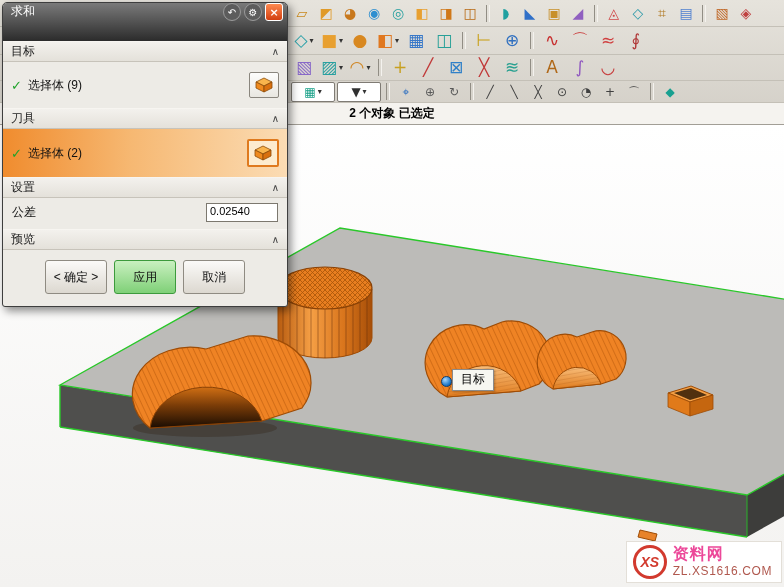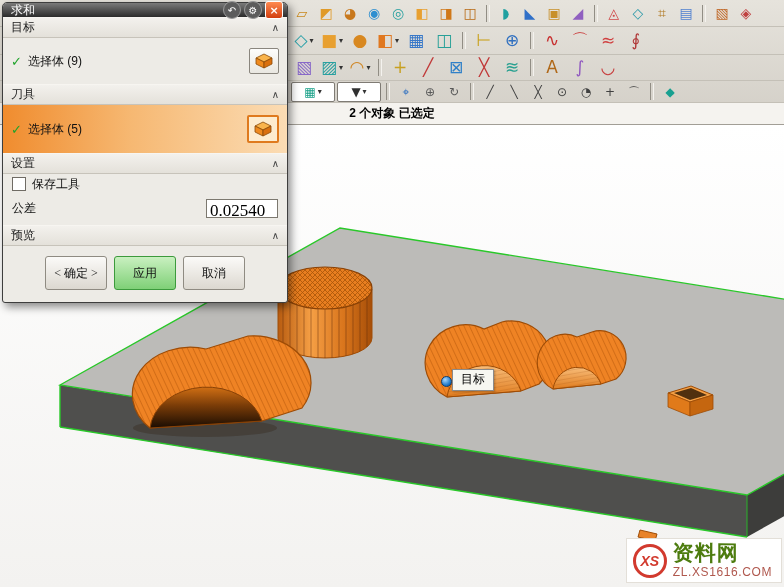--- a/index.html
+++ b/index.html
@@ -29,23 +29,23 @@
     display:flex;align-items:center;justify-content:center;
     font-size:12px;font-weight:bold;color:#000;}
   
   .viewport{position:absolute;top:125px;left:0;width:784px;height:462px;
     background:linear-gradient(#ffffff,#f3f2f0);}
   .scene{display:block;}
   
   .dialog{position:absolute;top:2px;left:2px;width:284px;background:#edebe6;
     border:1px solid #3e3e3e;border-radius:5px 5px 3px 3px;
     box-shadow:3px 4px 9px rgba(0,0,0,.45);z-index:20;}
-  .dlg-title{height:14px;background:linear-gradient(#7a7a7a,#2b2b2b);
-    border-radius:4px 4px 0 0;display:flex;align-items:center;
-    color:#fff;font-size:12px;padding:0 4px 0 8px;}
+  .dlg-title{height:32px;background:linear-gradient(#7a7a7a,#2b2b2b);
+    border-radius:4px 4px 0 0;display:flex;
+    color:#fff;font-size:12px;padding:0 4px 6px 8px;}
   .dlg-title .t-spacer{flex:1;}
   .tbtn{width:16px;height:16px;display:flex;align-items:center;justify-content:center;
     color:#fff;font-size:11px;margin-left:3px;font-family:"DejaVu Sans",sans-serif;}
   .tbtn.round{background:#5c5c5c;border:1px solid #9a9a9a;border-radius:50%;font-size:10px;}
   .tbtn.close{background:linear-gradient(#ff8a50,#d23f10);border:1px solid #fff;
     border-radius:3px;font-weight:bold;font-size:11px;}
   .section-h{display:flex;align-items:center;height:19px;padding:0 8px;
     font-size:12px;color:#222;border-bottom:1px solid #c7c3ba;border-top:1px solid #f7f5f1;
     background:linear-gradient(#f3f1ed,#e4e1da);}
   .section-h .chev{margin-left:auto;color:#444;font-size:10px;font-family:"DejaVu Sans",sans-serif;}
@@ -55,40 +55,40 @@
     font-family:"DejaVu Sans",sans-serif;}
   .sel-lbl{font-size:12px;color:#111;}
   .icon-box{margin-left:auto;width:28px;height:24px;display:flex;align-items:center;
     justify-content:center;background:linear-gradient(#fdfdfc,#e9e7e1);
     border:1px solid #8a867e;border-radius:2px;}
   .icon-box.active{border:2px solid #df7a1e;background:#fdeccf;}
   .cb-row{display:flex;align-items:center;padding:3px 9px;font-size:12px;color:#111;height:14px;}
   .cb{width:12px;height:12px;background:#fff;border:1px solid #6f6b64;margin-right:6px;}
   .tol-row{display:flex;align-items:center;padding:5px 9px 7px;font-size:12px;color:#111;}
   .tol-input{margin-left:auto;width:64px;height:15px;background:#fff;border:1px solid #7c786f;
-    font-size:17px;padding:1px 3px;overflow:hidden;white-space:nowrap;color:#000;font-family:Liberation Serif, serif;}
+    font-size:11px;padding:1px 3px;overflow:hidden;white-space:nowrap;color:#000;}
   .btn-row{display:flex;justify-content:center;gap:7px;padding:10px 0 12px;}
   .btn{min-width:62px;height:21px;box-sizing:border-box;display:flex;align-items:center;
     justify-content:center;font-size:12px;color:#111;padding:16px 8px;
-    background:linear-gradient(#fbfaf8,#dcd8d0);border:1px solid #8f8b82;border-radius:3px;font-family:Liberation Serif, serif;}
+    background:linear-gradient(#fbfaf8,#dcd8d0);border:1px solid #8f8b82;border-radius:3px;}
   .btn.apply{background:linear-gradient(#c9f0c0,#7fd077);border:1px solid #3c9a3c;}
   
   .tooltip{position:absolute;left:452px;top:369px;background:#f7f7f1;border:1px solid #8a8a8a;
     font-size:12px;color:#000;padding:1px 8px 2px;z-index:10;
     box-shadow:1px 1px 2px rgba(0,0,0,.25);}
   .snap-dot{position:absolute;left:441px;top:376px;width:9px;height:9px;border-radius:50%;
     background:radial-gradient(circle at 35% 30%,#a6d8ff,#1f78c8 65%,#0d4d8c);
     border:1px solid #0a3f73;z-index:10;}
   .watermark{position:absolute;right:2px;bottom:4px;background:#fff;
     border:1px solid #e3dfd8;display:flex;align-items:center;
     padding:3px 9px 3px 6px;z-index:10;}
   .wm-circle{width:34px;height:34px;border:3px solid #d23a2e;border-radius:50%;
     display:flex;align-items:center;justify-content:center;color:#d23a2e;
     font-style:italic;font-weight:bold;font-size:14px;margin-right:6px;box-sizing:border-box;}
-  .wm-name{color:#4d7c0f;font-size:21px;font-weight:bold;letter-spacing:1px;line-height:1;}
+  .wm-name{color:#ec4899;font-size:16px;font-weight:bold;letter-spacing:1px;line-height:1;}
   .wm-url{color:#b0584e;font-size:12px;letter-spacing:.6px;margin-top:2px;}
 </style>
 </head>
 <body>
 
 <div class="toolbars">
   <div class="tb-row" id="row1">
       <span class="tb-icon">
         <span class="glyph" style="color: rgb(201, 138, 30);">▱</span>
       </span>
@@ -386,38 +386,34 @@
       </svg>
     </span>
   </div>
 
   <div class="section-h">
     <span>刀具</span>
     <span class="chev">∧</span>
   </div>
   <div class="sel-row highlight">
     <span class="check">✓</span>
-    <span class="sel-lbl">选择体 (5)</span>
+    <span class="sel-lbl">选择体 (2)</span>
     <span class="icon-box active">
       <svg width="18" height="16" viewBox="0 0 18 16">
         <polygon points="9,1 17,5 9,9 1,5" fill="#f9b44c" stroke="#8a4a08" stroke-width="0.8"></polygon>
         <polygon points="1,5 9,9 9,15 1,11" fill="#ef8a1e" stroke="#8a4a08" stroke-width="0.8"></polygon>
         <polygon points="17,5 9,9 9,15 17,11" fill="#d9700f" stroke="#8a4a08" stroke-width="0.8"></polygon>
       </svg>
     </span>
   </div>
 
   <div class="section-h">
     <span>设置</span>
     <span class="chev">∧</span>
   </div>
-  <div class="cb-row">
-    <span class="cb"></span>
-    <span>保存工具</span>
-  </div>
   <div class="tol-row">
     <span>公差</span>
     <span class="tol-input">0.02540</span>
   </div>
 
   <div class="section-h">
     <span>预览</span>
     <span class="chev">∧</span>
   </div>
 

